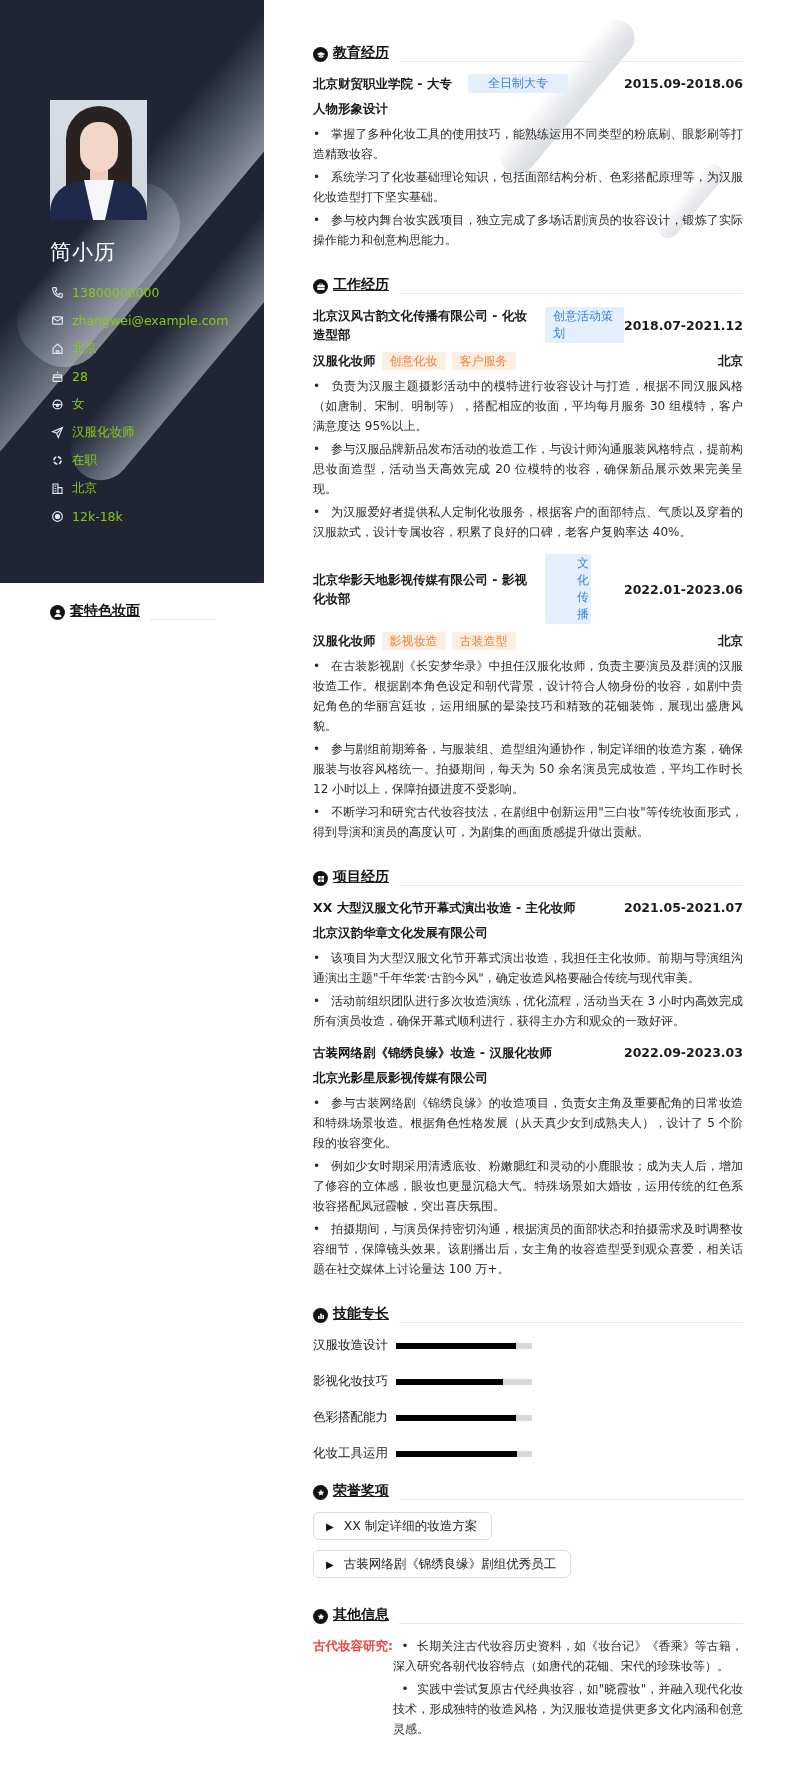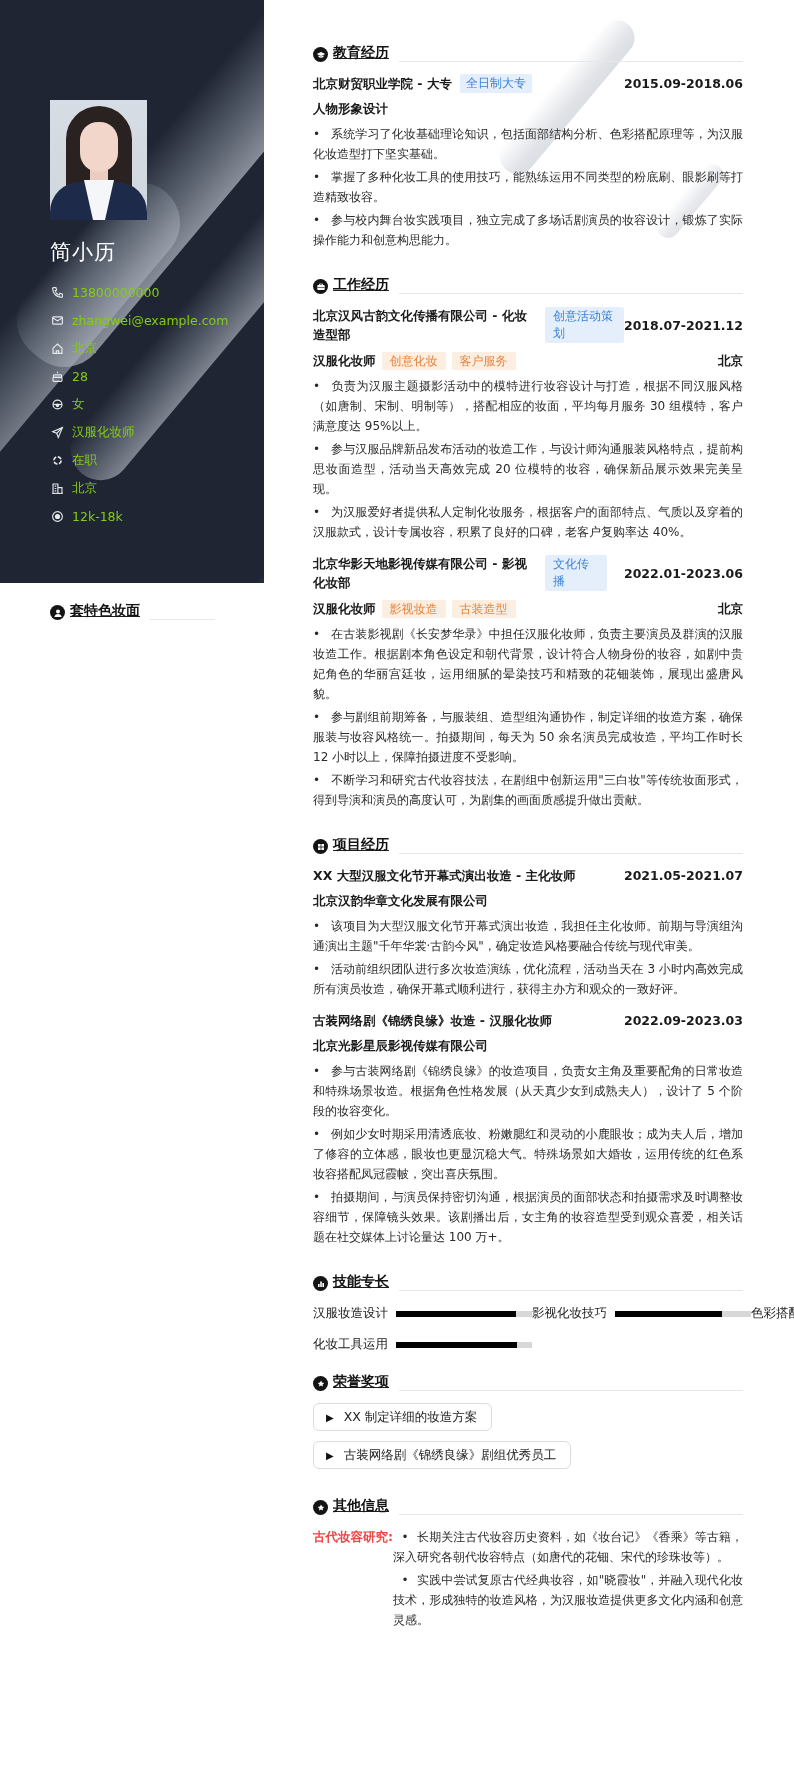--- a/index.html
+++ b/index.html
@@ -97,38 +97,38 @@
   .main .deco.d2 { width: 22px; height: 90px; left: 366px; top: 116px; opacity: .8; }
 
   .section { position: relative; z-index: 1; margin-bottom: 22px; }
   .entry { margin-top: 12px; }
   .entry-head { display: flex; align-items: center; font-size: 12.5px; font-weight: bold; color: #1a1a1a; line-height: 19px; }
   .entry-head .title { flex: none; }
   .entry-head .title.wrap { width: 222px; }
   .entry-head .date { margin-left: auto; white-space: nowrap; font-weight: bold; }
   .tag-blue {
     display: inline-block; background: #e4effb; color: #3b82d6; font-weight: normal;
-    font-size: 12px; padding: 0 6px; margin-left: 8px; line-height: 19px; border-radius: 2px;
+    font-size: 12px; padding: 0 20px; margin-left: 16px; line-height: 19px; border-radius: 2px;
   }
   .tag-blue.box { width: 80px; line-height: 17px; padding: 1px 8px; margin-left: 10px; }
-  .tag-blue.box.small { width: 62px; }
+  .tag-blue.box.small { width: 46px; padding-left: 32px; }
   .tag-orange {
     display: inline-block; background: #fdeee2; color: #e4843a; font-weight: normal;
     font-size: 12px; padding: 0 8px; margin-left: 6px; line-height: 18px; border-radius: 2px;
   }
   .sub-row { display: flex; align-items: center; margin-top: 8px; font-size: 12.5px; font-weight: bold; color: #1a1a1a; }
   .sub-row .loc { margin-left: auto; }
   .bullets { list-style: none; margin-top: 6px; }
   .bullets li {
     font-size: 12px; line-height: 20px; color: #2a2a2a; margin-bottom: 3px; text-align: justify;
   }
   .bullets li .dot { display: inline-block; width: 18px; }
 
   
-  .skills { display: grid; grid-template-columns: 1fr 1fr 1fr; row-gap: 14px; column-gap: 0; margin-top: 14px; }
+  .skills { display: grid; grid-template-columns: 1fr; row-gap: 14px; column-gap: 0; margin-top: 14px; gap: 19px; }
   .skill { display: flex; align-items: center; font-size: 12.5px; color: #1a1a1a; }
   .skill .sname { white-space: nowrap; margin-right: 8px; }
   .skill .bar { width: 136px; height: 6px; background: #d8d8d8; position: relative; }
   .skill .fill { position: absolute; left: 0; top: 0; height: 6px; background: #000; }
 
   
   .awards { margin-top: 12px; }
   .award {
     display: inline-flex; align-items: center; border: 1px solid #dcdcdc; border-radius: 6px;
     height: 28px; padding: 0 14px 0 12px; font-size: 12.5px; color: #222; margin-bottom: 10px; background: #fff;
@@ -279,22 +279,22 @@
       <div class="entry">
         <div class="entry-head">
           <span class="title">北京财贸职业学院 - 大专</span>
           <span class="tag-blue">全日制大专</span>
           <span class="date">2015.09-2018.06</span>
         </div>
         <div class="sub-row">
           <span>人物形象设计</span>
         </div>
         <ul class="bullets">
+          <li><span class="dot">•</span><span>掌握了多种化妆工具的使用技巧，能熟练运用不同类型的粉底刷、眼影刷等打造精致妆容。</span></li>
           <li><span class="dot">•</span><span>系统学习了化妆基础理论知识，包括面部结构分析、色彩搭配原理等，为汉服化妆造型打下坚实基础。</span></li>
-          <li><span class="dot">•</span><span>掌握了多种化妆工具的使用技巧，能熟练运用不同类型的粉底刷、眼影刷等打造精致妆容。</span></li>
           <li><span class="dot">•</span><span>参与校内舞台妆实践项目，独立完成了多场话剧演员的妆容设计，锻炼了实际操作能力和创意构思能力。</span></li>
         </ul>
       </div>
     </section>
 
     <section class="section">
       <div class="sec-head">
         <span class="sec-icon">
           <svg viewBox="0 0 10 10" fill="#fff">
               <rect x="1.3" y="3" width="7.4" height="5" rx=".8"></rect>

